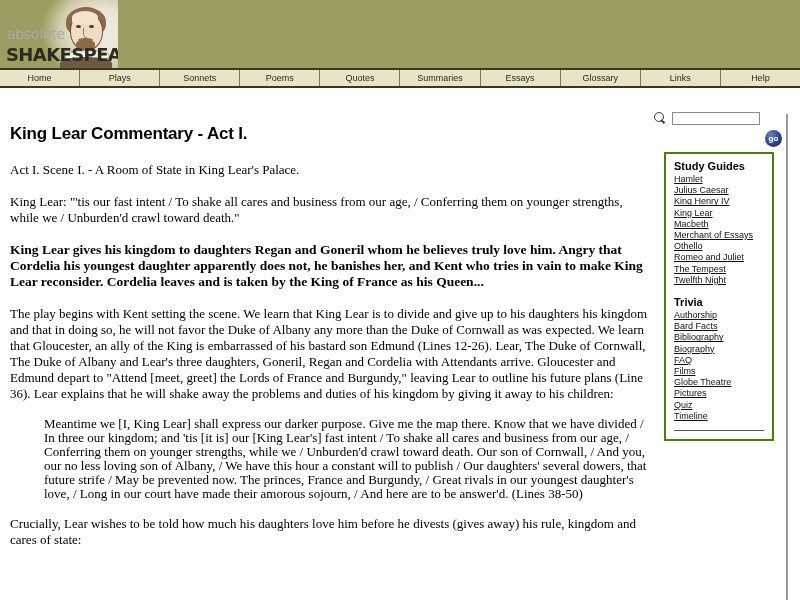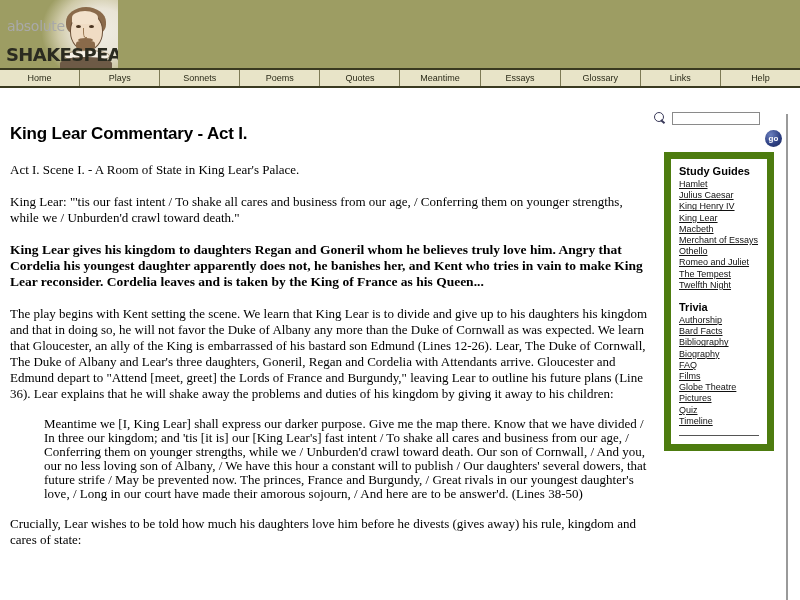--- a/index.html
+++ b/index.html
@@ -32,21 +32,21 @@
     width: 118px;
     height: 68px;
     background:
       radial-gradient(ellipse 70px 60px at 86% 46%, #efece2 0%, #e9e4d6 38%, #cfcaa8 62%, #9d9d63 86%),
       linear-gradient(90deg, #f3f1ea 0%, #eceadf 55%, #c9c49f 100%);
     overflow: hidden;
   }
   .logo-word-top {
     position: absolute;
     left: 7px;
-    top: 18px;
+    top: 26px;
     font-family: "DejaVu Sans", sans-serif;
     font-size: 14px;
     font-weight: 400;
     color: #a9a9a9;
     letter-spacing: -0.3px;
   }
   .logo-word-bot {
     position: absolute;
     left: 6px;
     top: 44px;
@@ -285,21 +285,21 @@
   blockquote.verse {
     margin: 0 0 15px 0;
     padding-left: 34px;
     font-size: 13px;
     line-height: 14px;
   }
 
   
   .rail-box {
     width: 110px;
-    border: 7px solid #4d7c0f;
+    border: 2px solid #4d7c0f;
     background: #fff;
     padding: 6px 6px 8px 8px;
     box-sizing: border-box;
   }
   .rail-title {
     font-family: "Liberation Sans", sans-serif;
     font-size: 11px;
     font-weight: 700;
     color: #000;
     margin: 0 0 2px 0;
@@ -342,21 +342,21 @@
     <div class="logo-word-bot">SHAKESPEARE</div>
   </div>
 </div>
 
 <div class="nav">
   <div class="nav-item">Home</div>
   <div class="nav-item">Plays</div>
   <div class="nav-item">Sonnets</div>
   <div class="nav-item">Poems</div>
   <div class="nav-item">Quotes</div>
-  <div class="nav-item">Meantime</div>
+  <div class="nav-item">Summaries</div>
   <div class="nav-item">Essays</div>
   <div class="nav-item">Glossary</div>
   <div class="nav-item">Links</div>
   <div class="nav-item">Help</div>
 </div>
 
 <div class="topbar">
   <div class="search-wrap">
     <span class="search-ico">
         <i></i>

